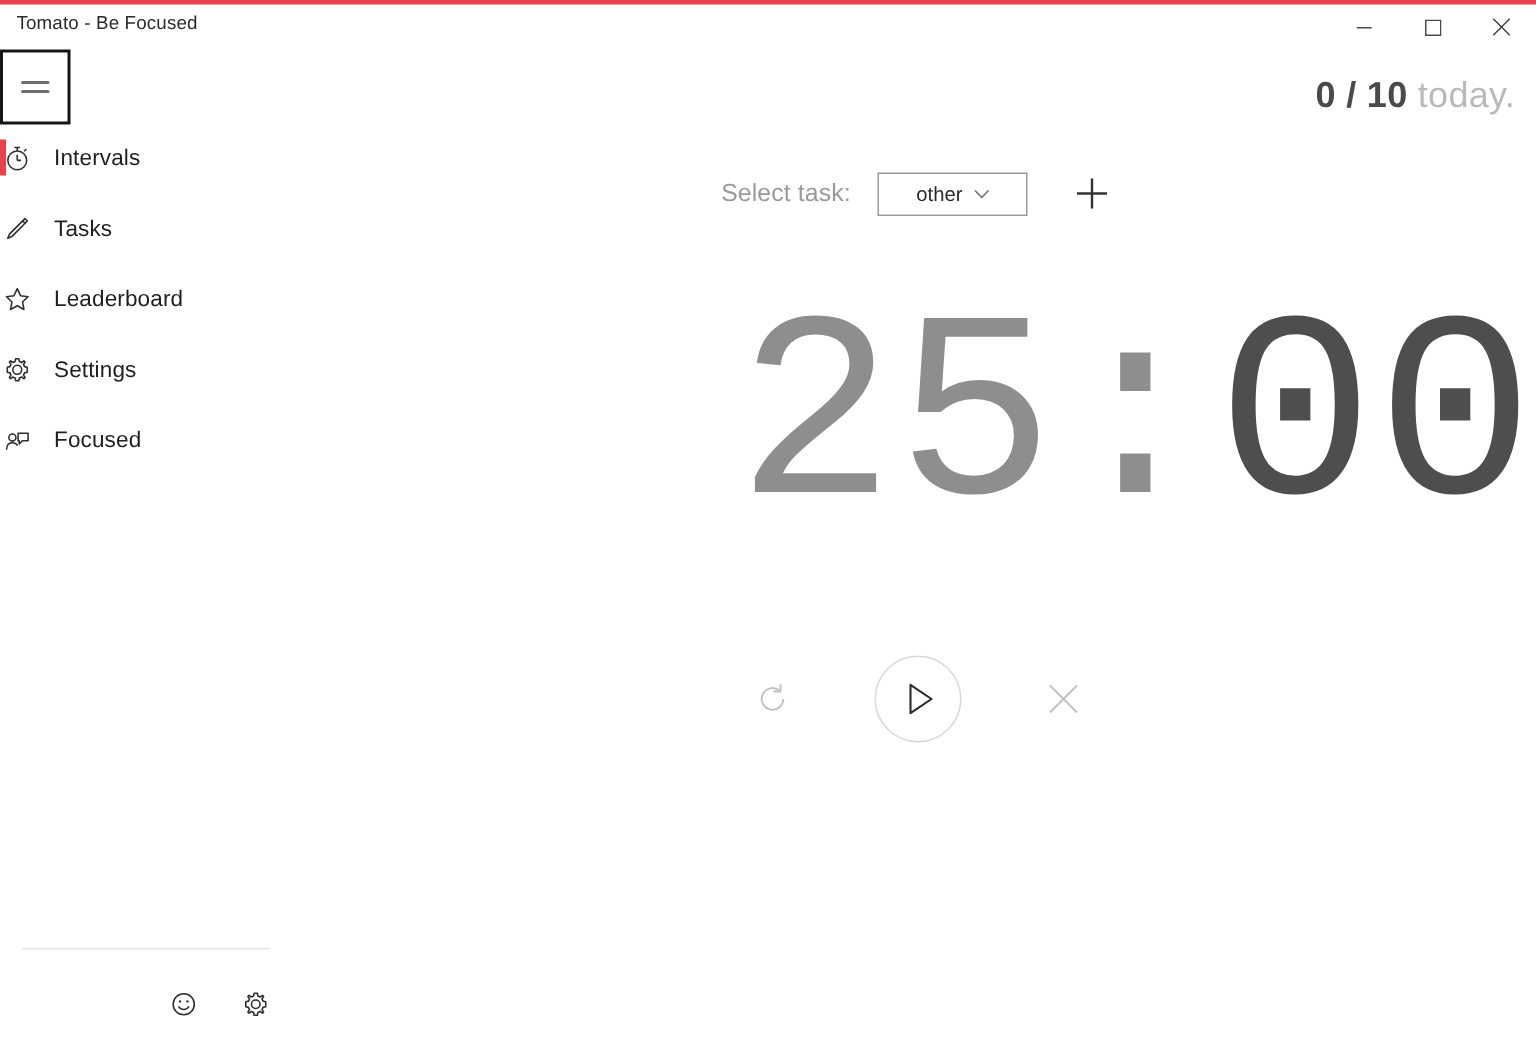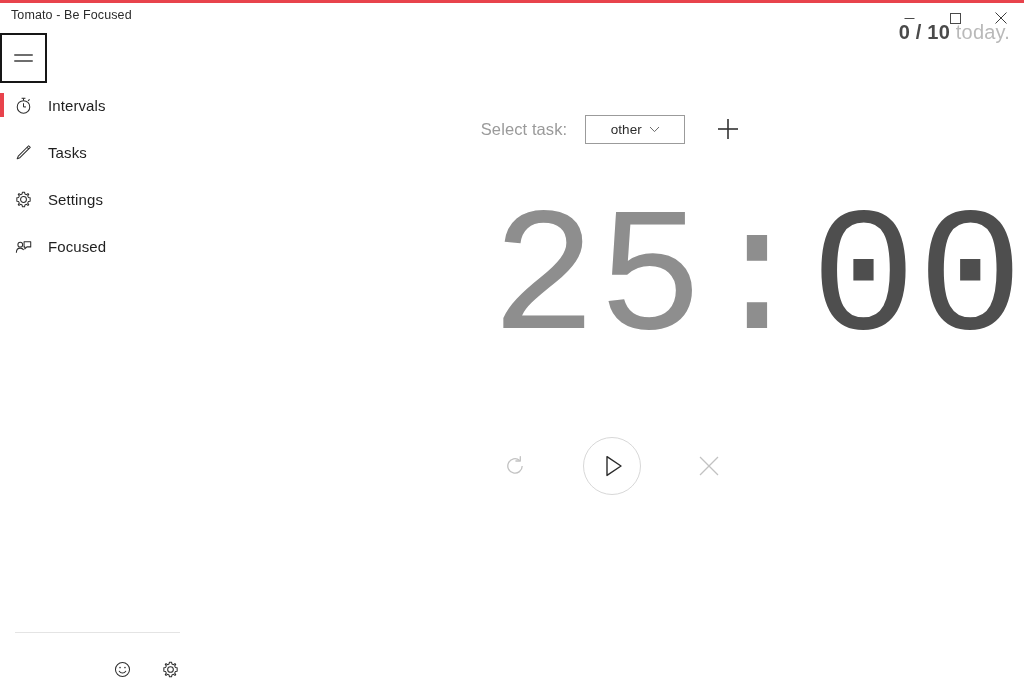--- a/index.html
+++ b/index.html
@@ -97,22 +97,22 @@
     display: block;
     height: 2px;
     background: #6e6e6e;
     border-radius: 1px;
   }
 
   
   .counter {
     position: absolute;
     right: 14px;
-    top: 21px;
-    font-size: 20px;
+    top: 50px;
+    font-size: 24px;
     white-space: nowrap;
     letter-spacing: 0.2px;
   }
   .counter .count { color: #4a4a4a; font-weight: 600; }
   .counter .today { color: #b9b9b9; font-weight: 400; }
 
   
   .sidebar {
     position: absolute;
     left: 0;
@@ -120,21 +120,21 @@
     width: 200px;
     height: 545px;
   }
 
   .nav-item {
     position: relative;
     display: flex;
     align-items: center;
     height: 34px;
     margin-bottom: 13px;
-    padding-left: 12px;
+    padding-left: 0;
     cursor: default;
   }
 
   .nav-item .marker {
     position: absolute;
     left: 0;
     top: 5px;
     width: 4px;
     height: 24px;
     background: transparent;
@@ -375,20 +375,29 @@
       <span class="marker"></span>
       <span class="nav-icon">
         <svg width="19" height="19" viewBox="0 0 20 20" fill="none" stroke="#2e2e2e" stroke-width="1.1" stroke-linejoin="round">
           <path d="M15.4 2.9 L17.1 4.6 L6.2 15.5 L3.4 16.6 L4.5 13.8 Z"></path>
           <line x1="13.8" y1="4.5" x2="15.5" y2="6.2"></line>
         </svg>
       </span>
       <span class="nav-label">Tasks</span>
     </div>
 
+    <div class="nav-item">
+      <span class="marker"></span>
+      <span class="nav-icon">
+        <svg width="19" height="19" viewBox="0 0 20 20" fill="none" stroke="#2e2e2e" stroke-width="1.1" stroke-linejoin="round">
+          <path d="M10 2.6 L12.3 7.5 L17.6 8.2 L13.7 11.9 L14.7 17.2 L10 14.6 L5.3 17.2 L6.3 11.9 L2.4 8.2 L7.7 7.5 Z"></path>
+        </svg>
+      </span>
+      <span class="nav-label">Leaderboard</span>
+    </div>
 
     <div class="nav-item">
       <span class="marker"></span>
       <span class="nav-icon">
         <svg width="19" height="19" viewBox="0 0 20 20" fill="none" stroke="#2e2e2e" stroke-width="1.1" stroke-linejoin="round">
           <circle cx="10" cy="10" r="3.1"></circle>
           <path d="M10 2.3 L11.1 2.3 L11.5 4.2 L13.1 4.9 L14.7 3.8 L15.5 4.6 L14.4 6.2 L15.1 7.8 L17 8.2 L17 9.3 L17 10.7 L17 11.8 L15.1 12.2 L14.4 13.8 L15.5 15.4 L14.7 16.2 L13.1 15.1 L11.5 15.8 L11.1 17.7 L10 17.7 L8.9 17.7 L8.5 15.8 L6.9 15.1 L5.3 16.2 L4.5 15.4 L5.6 13.8 L4.9 12.2 L3 11.8 L3 10.7 L3 9.3 L3 8.2 L4.9 7.8 L5.6 6.2 L4.5 4.6 L5.3 3.8 L6.9 4.9 L8.5 4.2 L8.9 2.3 Z"></path>
         </svg>
       </span>
       <span class="nav-label">Settings</span>

